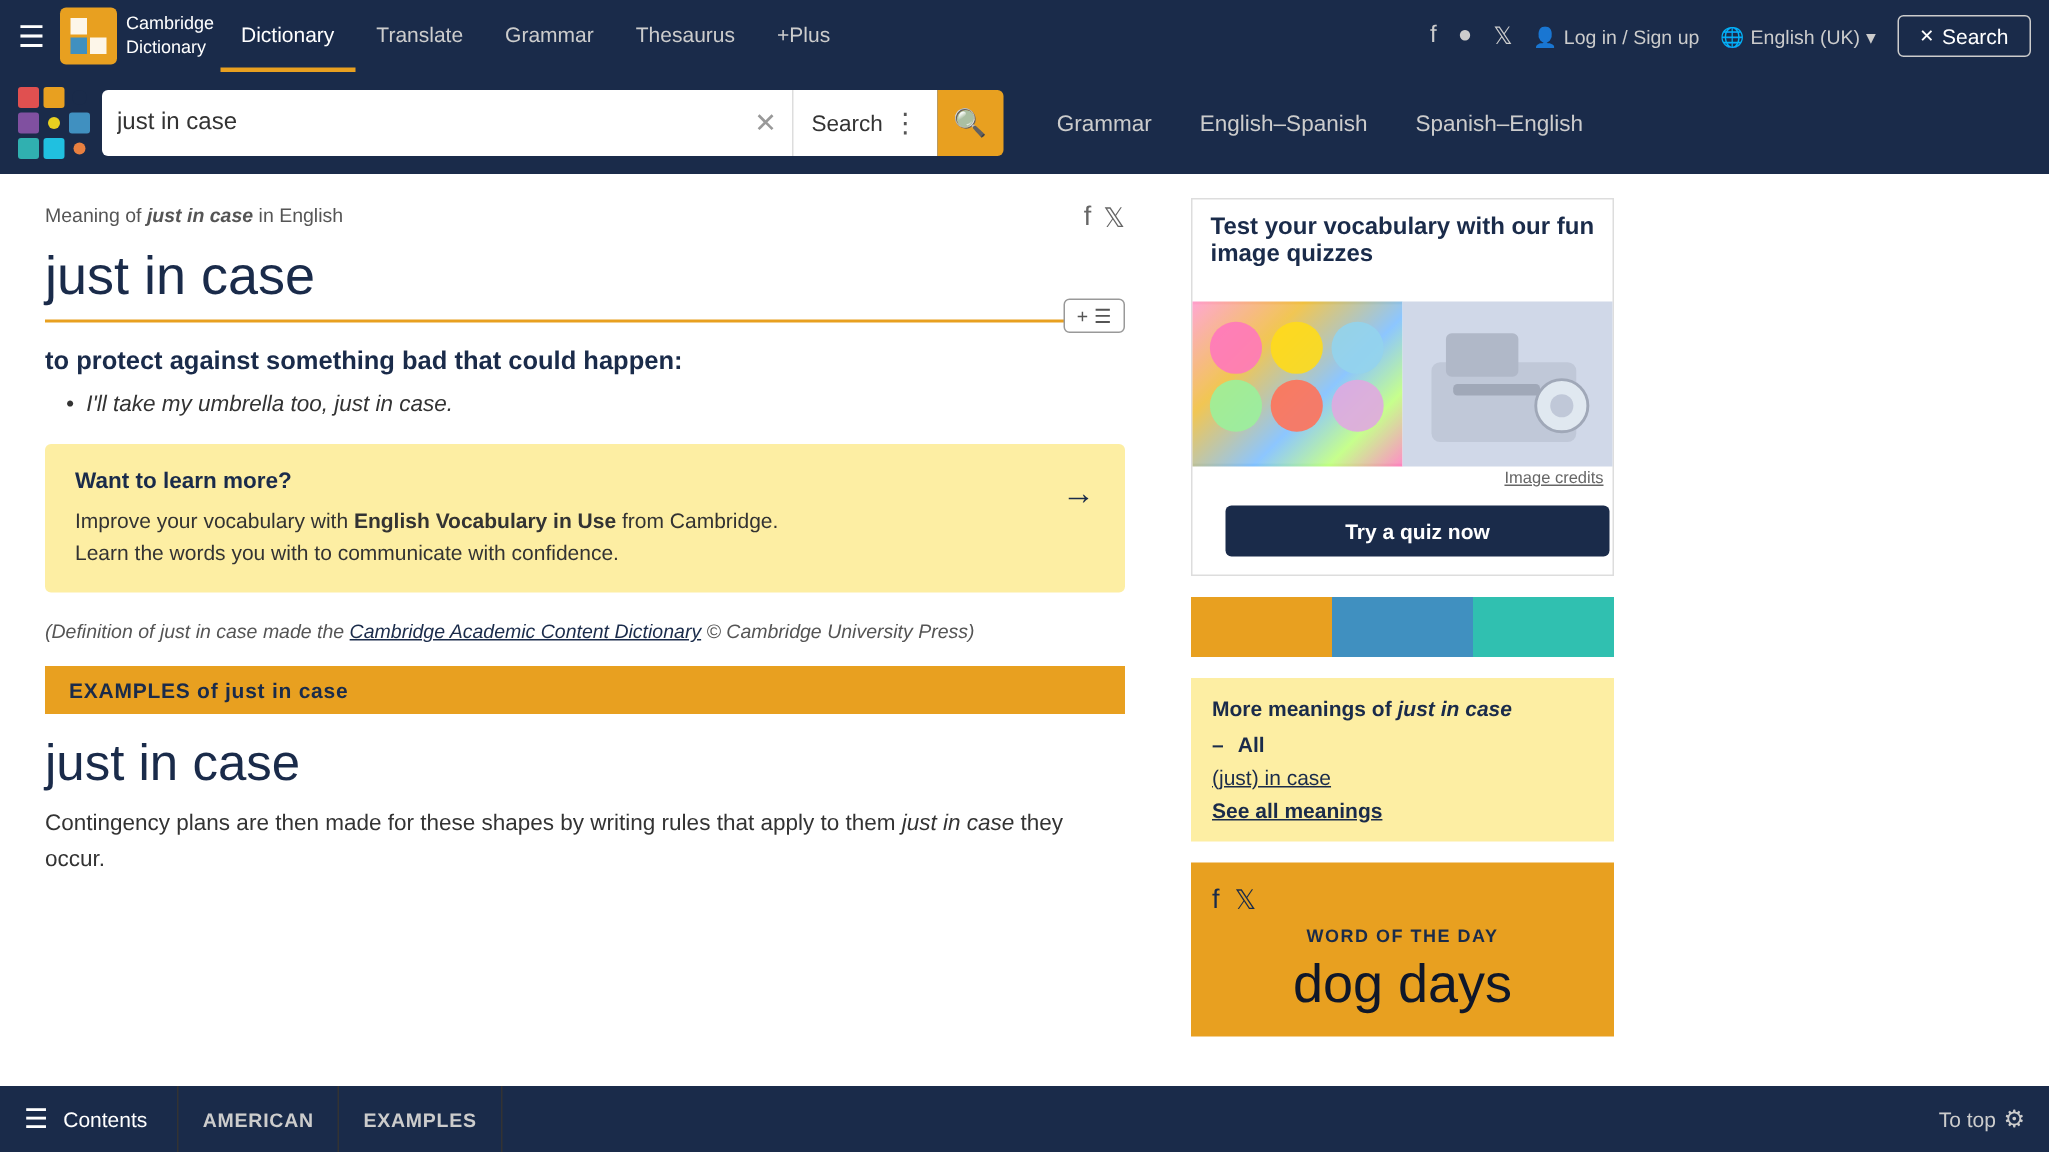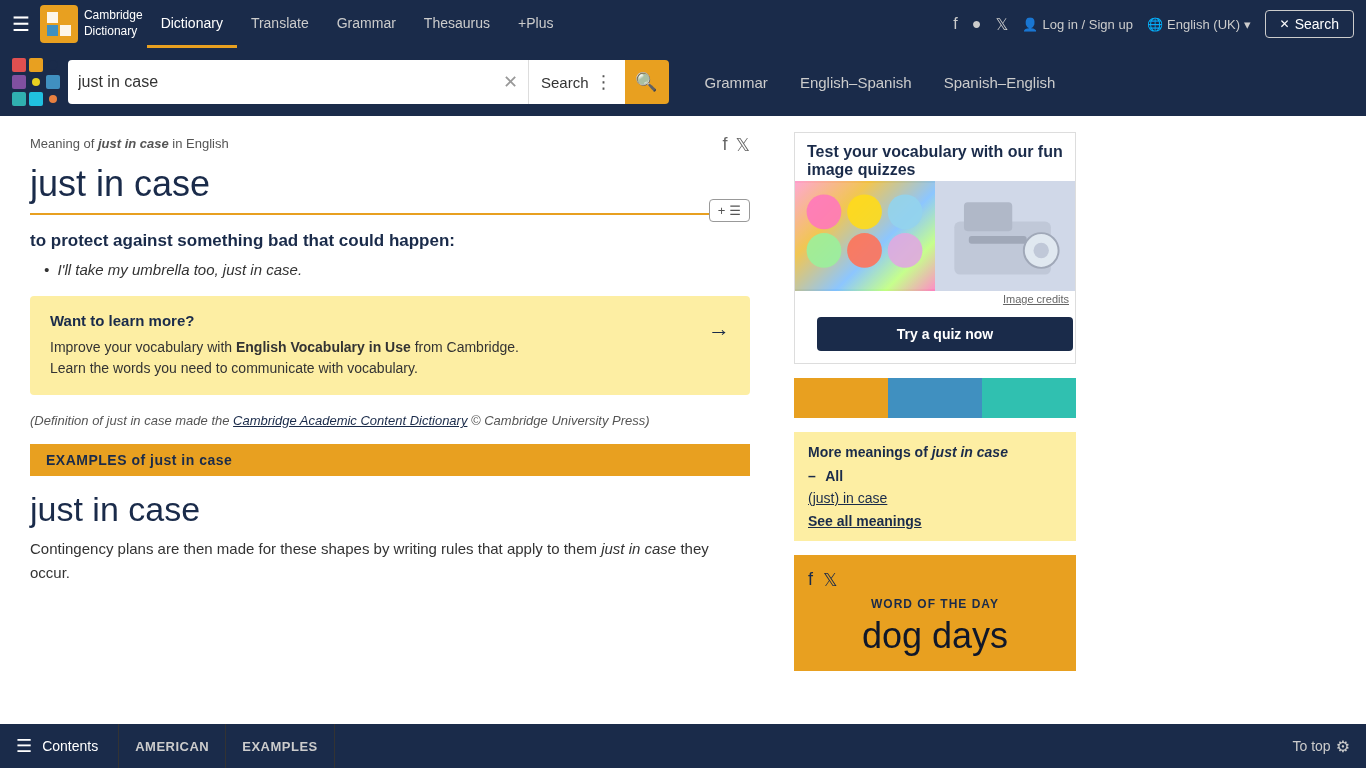--- a/index.html
+++ b/index.html
@@ -111,21 +111,21 @@
     }
     .examples-header span { font-weight: 700; }
     .examples-title { font-size: 34px; color: #1a2b4a; font-weight: 300; margin: 14px 0 8px; }
     .examples-body { font-size: 15px; color: #333; line-height: 1.6; }
     .examples-body em { font-style: italic; }
 
     
     .sidebar { width: 310px; flex-shrink: 0; padding: 16px 14px; }
 
     .quiz-box { background: #fff; border: 1px solid #ddd; margin-bottom: 14px; }
-    .quiz-title { font-size: 16px; color: #1a2b4a; font-weight: 700; padding: 10px 12px 2px; }
+    .quiz-title { font-size: 16px; color: #1a2b4a; font-weight: 700; padding: 10px 12px 22px; }
     .quiz-images { display: flex; gap: 0; }
     .quiz-img-placeholder {
       width: 50%; height: 110px; display: flex; align-items: center; justify-content: center;
       font-size: 12px; color: #999; overflow: hidden; position: relative;
     }
     .makeup-img { background: linear-gradient(135deg, #ff9ecd 0%, #f0c040 30%, #80c0ff 60%, #c0ff80 80%, #ff80c0 100%); }
     .sewing-img { background: #e8e8e8; }
     .image-credits { font-size: 11px; color: #666; text-align: right; padding: 2px 6px; cursor: pointer; text-decoration: underline; }
     .quiz-btn {
       background: #1a2b4a; color: #fff; border: none; padding: 9px 18px;
@@ -295,21 +295,21 @@
     <p class="example">
       <span class="bullet">•</span>
       <em>I'll take my umbrella too, just in case.</em>
     </p>
 
     <div class="learn-more-box">
       <div class="learn-more-text">
         <h3>Want to learn more?</h3>
         <p>
           <span>Improve your vocabulary with </span><strong>English Vocabulary in Use</strong><span> from Cambridge.</span><br>
-          <span>Learn the words you need to communicate with vocabulary.</span>
+          <span>Learn the words you with to communicate with confidence.</span>
         </p>
       </div>
       <span class="learn-more-arrow">→</span>
     </div>
 
     <p class="citation">
       <span>(Definition of </span><em>just in case</em><span> made the </span><a>Cambridge Academic Content Dictionary</a><span> © Cambridge University Press)</span>
     </p>
 
     <div class="examples-header">

